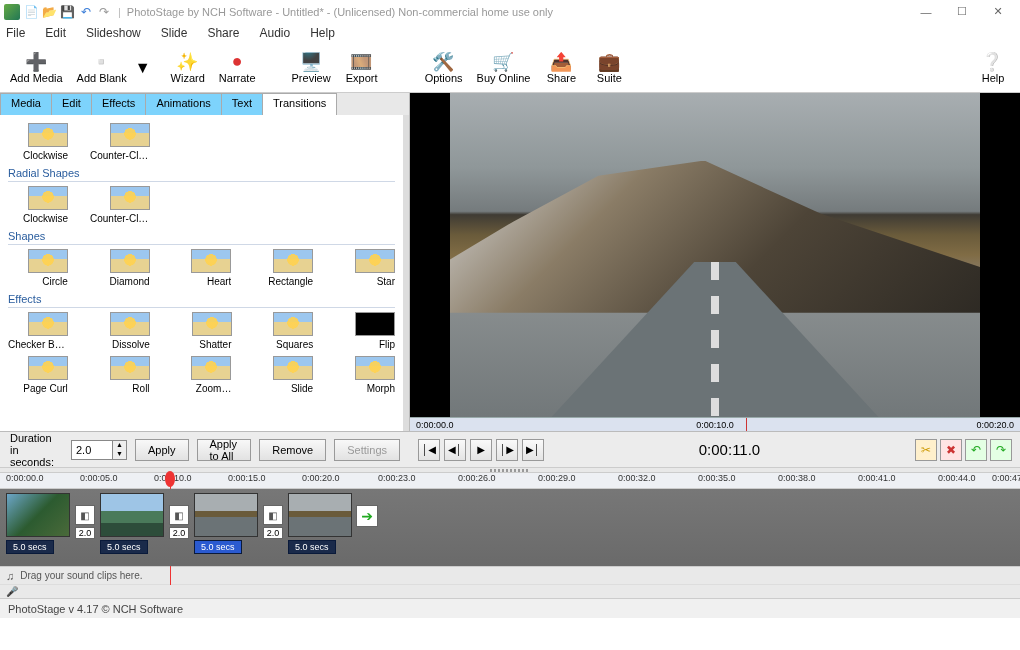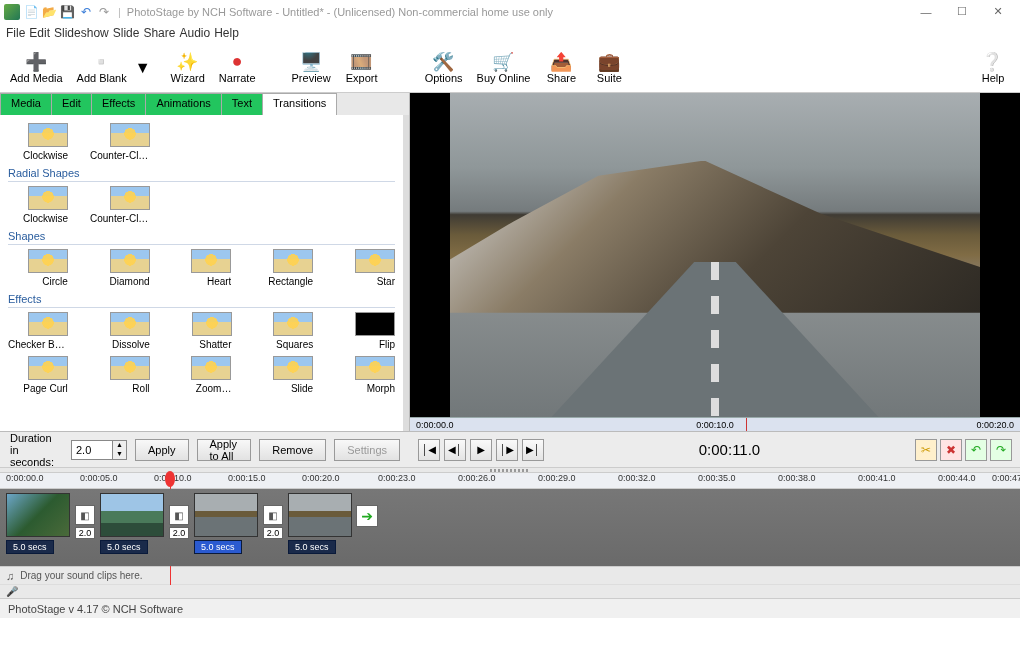--- a/index.html
+++ b/index.html
@@ -4,30 +4,30 @@
 <style>
 * { box-sizing: border-box; margin: 0; padding: 0; font-family: "Segoe UI", Tahoma, sans-serif; }
 html, body { width: 1020px; height: 650px; overflow: hidden; background: #fff; }
 .titlebar { height: 23px; background: #fff; display: flex; align-items: center; padding: 0 4px; font-size: 11px; color: #999; }
 .titlebar .appicon { width: 16px; height: 16px; background: linear-gradient(135deg,#6a4,#275); margin-right: 4px; border-radius: 2px; }
 .titlebar .qat { display: flex; gap: 2px; }
 .titlebar .qat span { width: 16px; height: 16px; display: inline-flex; align-items: center; justify-content: center; font-size: 12px; }
 .titlebar .divider { margin: 0 6px; color: #bbb; }
 .titlebar .winctl { margin-left: auto; display: flex; }
 .titlebar .winctl span { width: 36px; height: 23px; display: inline-flex; align-items: center; justify-content: center; color: #666; font-size: 11px;}
-.menubar { height: 20px; display: flex; align-items: center; padding: 0 6px; font-size: 12px; gap: 4px; color: #333; background:#fff;}
+.menubar { height: 20px; display: flex; align-items: center; padding: 0 6px; font-size: 12px; gap: 20px; color: #333; background:#fff;}
 .toolbar { height: 50px; display: flex; align-items: center; padding: 2px 4px; gap: 2px; border-bottom: 1px solid #ccc; background:#fff;}
 .toolbtn { display: flex; flex-direction: column; align-items: center; justify-content: center; min-width: 46px; height: 46px; padding: 0 6px; font-size: 11px; cursor: default; }
 .toolbtn .ticon { width: 20px; height: 20px; display:flex; align-items:center; justify-content:center; font-size:18px;}
 .spacer { flex: 1; }
 
 .workrow { display: flex; height: 338px; }
 .leftpanel { width: 410px; display: flex; flex-direction: column; border-right: 1px solid #bbb; background:#f0f0f0;}
 .tabs { display: flex; height: 22px; background: #e8e8e8; font-size: 11px; }
-.tab { padding: 3px 10px; border: 1px solid #aaa; border-bottom: none; background: #22c55e; margin-right: -1px; cursor:default;}
+.tab { padding: 3px 10px; border: 1px solid #aaa; border-bottom: none; background: #7dd3fc; margin-right: -1px; cursor:default;}
 .tab.active { background: #fff; }
 .transpane { flex: 1; overflow-y: auto; background: #fff; padding: 4px 8px 8px 8px; font-size: 11px; border-right:6px solid #ddd;}
 .tgroup-title { color: #2a5d9e; font-size: 11px; margin: 6px 0 2px 0; border-bottom: 1px solid #cfd8e6; padding-bottom: 2px;}
 .trow { display: flex; gap: 22px; margin: 4px 0 6px 0;}
 .titem { display: flex; flex-direction: column; align-items: flex-end; width: 60px; font-size: 10px; text-align:center; }
 .thumb { width: 40px; height: 24px; border: 1px solid #999; background: linear-gradient(180deg,#9cc7ef 40%,#e7d292 40%); position: relative; overflow:hidden;}
 .thumb::after { content:""; position:absolute; inset:0; background: radial-gradient(circle at 50% 45%, rgba(255,210,80,.9) 0 25%, transparent 26%);}
 .thumb.dark { background:#000; }
 .thumb.dark::after{display:none;}
 .tlabel { margin-top: 3px; white-space: nowrap; overflow: hidden; text-overflow: ellipsis; max-width: 60px;}

